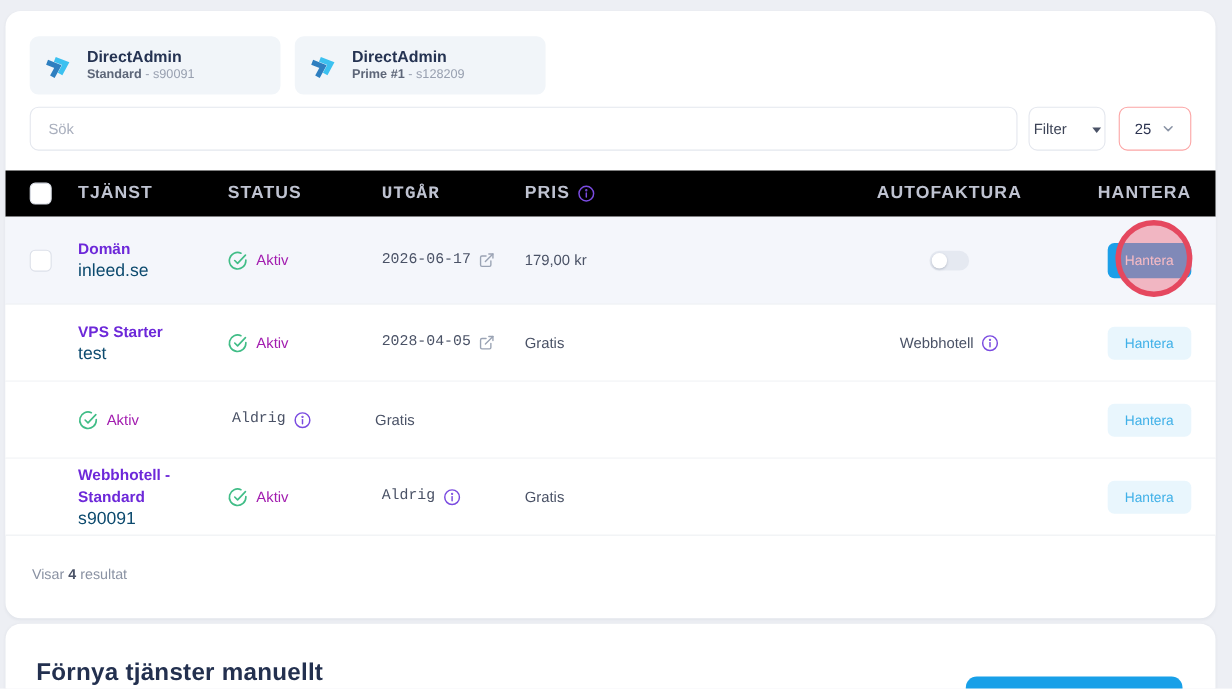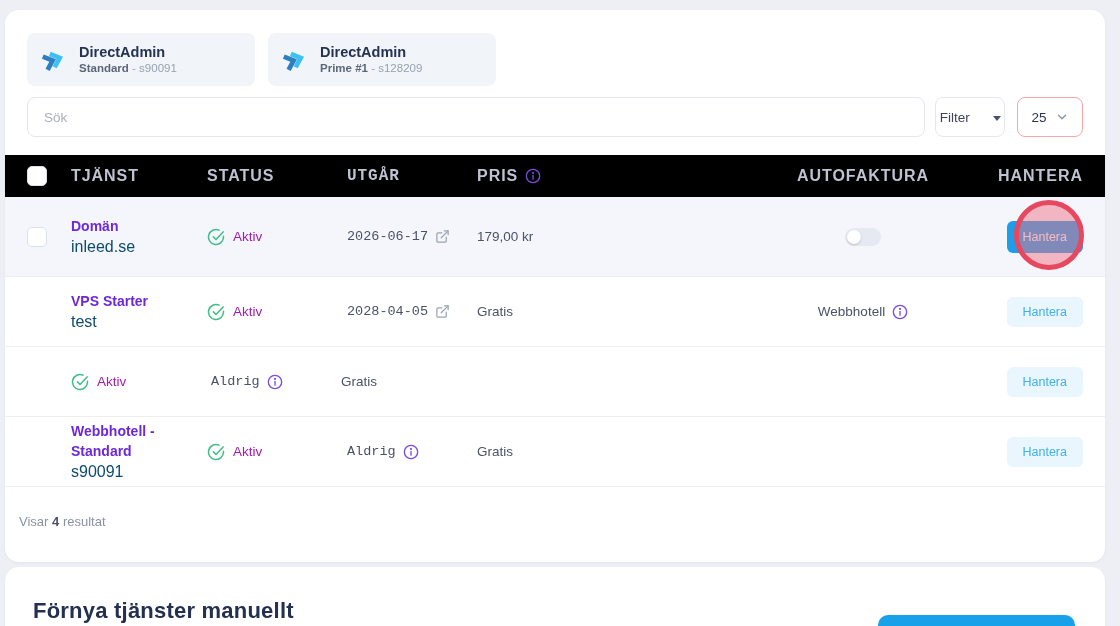--- a/index.html
+++ b/index.html
@@ -108,21 +108,21 @@
 
   .toggle {
     width:36px; height:18px; background:#e5e9f1; border-radius:9px;
     position:relative; cursor:pointer;
   }
   .toggle-knob {
     position:absolute; left:2px; top:2px; width:14px; height:14px;
     background:#fff; border-radius:50%; box-shadow:0 1px 2px rgba(40,50,80,0.25);
   }
 
-  .tfoot { padding:27px 24px 33px 14px; font-size:13px; color:#8a92a3; }
+  .tfoot { padding:27px 24px 33px 24px; font-size:13px; color:#8a92a3; }
   .tfoot b { color:#4a5266; }
 
   
   .renew-card {
     position:absolute; left:5px; top:567px; width:1100px; height:120px;
     padding:31px 28px;
   }
   .renew-title { font-size:22px; font-weight:700; color:#23304f; letter-spacing:0.01em; }
   .renew-btn {
     position:absolute; left:873px; top:48px; width:197px; height:44px;

